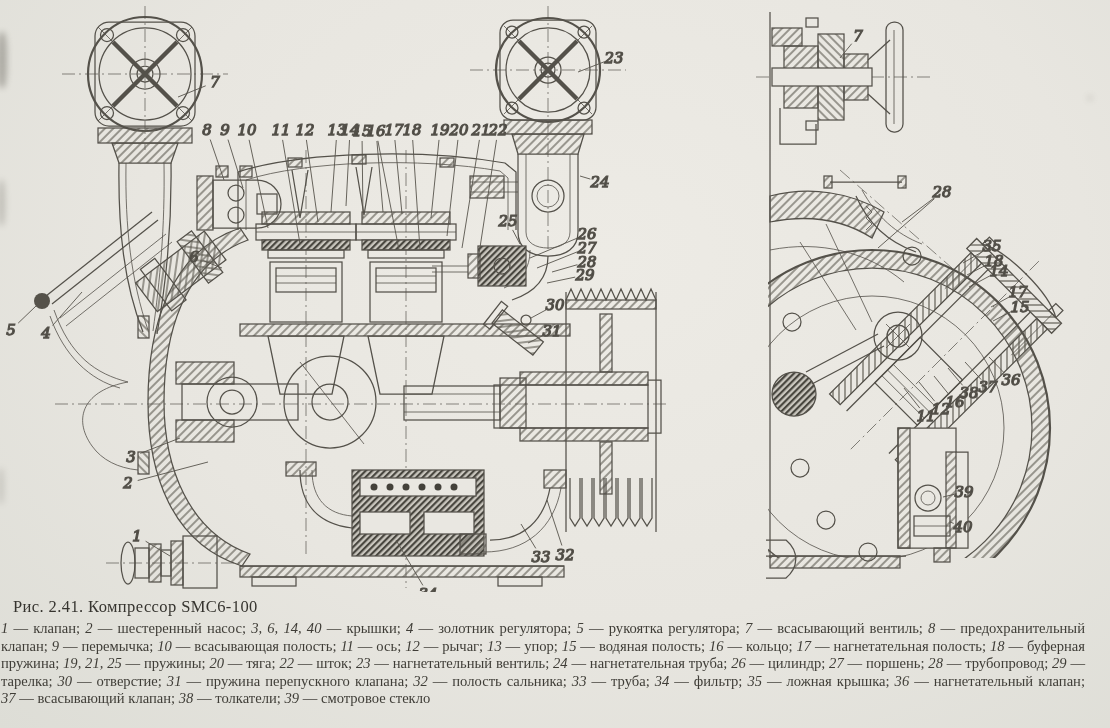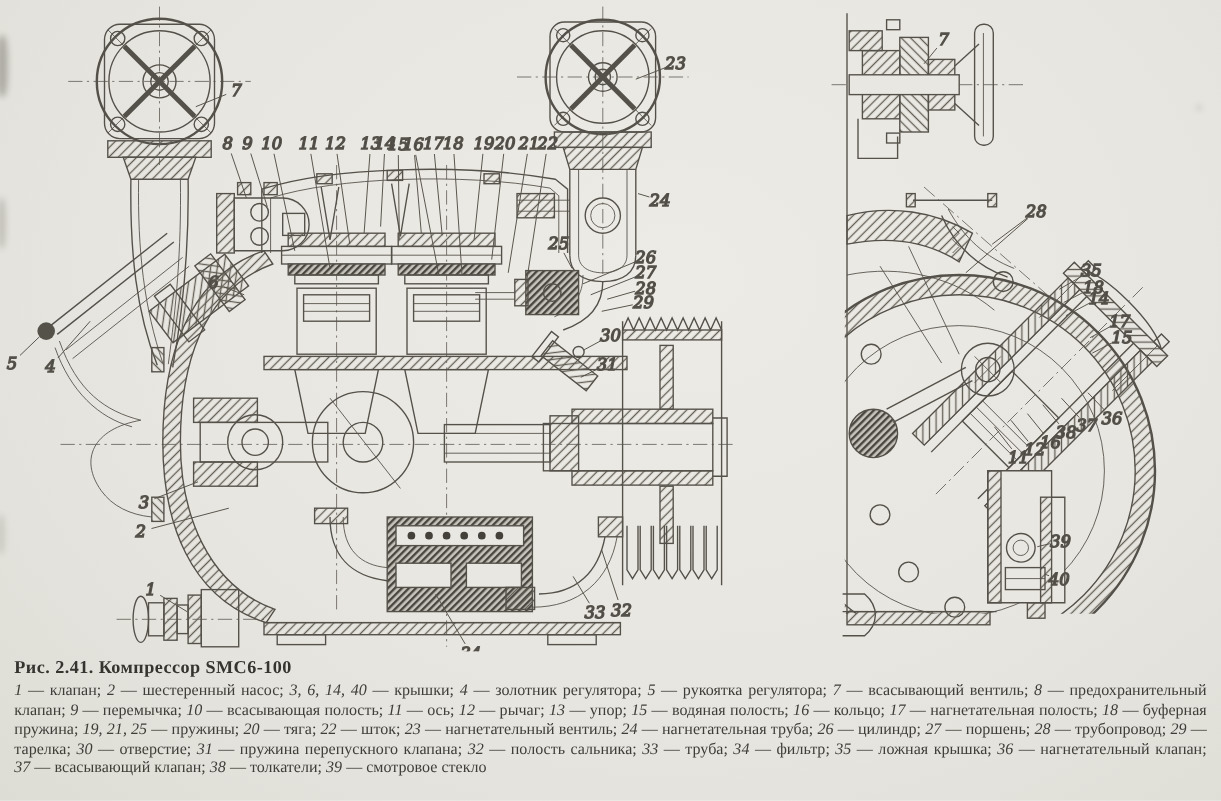--- a/index.html
+++ b/index.html
@@ -12,24 +12,24 @@
   .page{position:absolute;inset:0;}
   .figure-area{position:absolute;left:0;top:0;width:1110px;height:592px;}
   svg#drawing{position:absolute;left:0;top:0;}
   .cl{stroke-dasharray:13 4 2 4;stroke-width:.8;opacity:.85;}
   .thin{stroke-width:.8;}
   .thick{stroke-width:2.2;}
   .callout{font:italic 15px "DejaVu Serif", serif;fill:#3b3933;text-anchor:middle;dominant-baseline:central;}
   .leader{stroke:#57544c;stroke-width:.9;fill:none;}
   .caption{
     position:absolute;left:13px;top:597px;width:700px;
-    font-size:16.5px;font-weight:bold;letter-spacing:.4px;color:#36342f;
+    font-size:16.5px;font-weight:normal;letter-spacing:.4px;color:#36342f;
   }
   .legend{
-    position:absolute;left:13px;top:620px;width:1084px;margin:0;
+    position:absolute;left:1px;top:620px;width:1084px;margin:0;
     font-size:14.6px;line-height:17.6px;text-align:justify;color:#3f3d37;
   }
   .legend i{font-style:italic;}
   .smudge{position:absolute;background:#6a675f;filter:blur(3px);border-radius:40%;}
   .s1{left:-3px;top:32px;width:10px;height:56px;opacity:.45;}
   .s2{left:-2px;top:180px;width:7px;height:46px;opacity:.3;}
   .s3{left:-2px;top:468px;width:6px;height:36px;opacity:.22;}
   .s4{left:1088px;top:96px;width:4px;height:4px;opacity:.35;}
 </style>
 </head>

